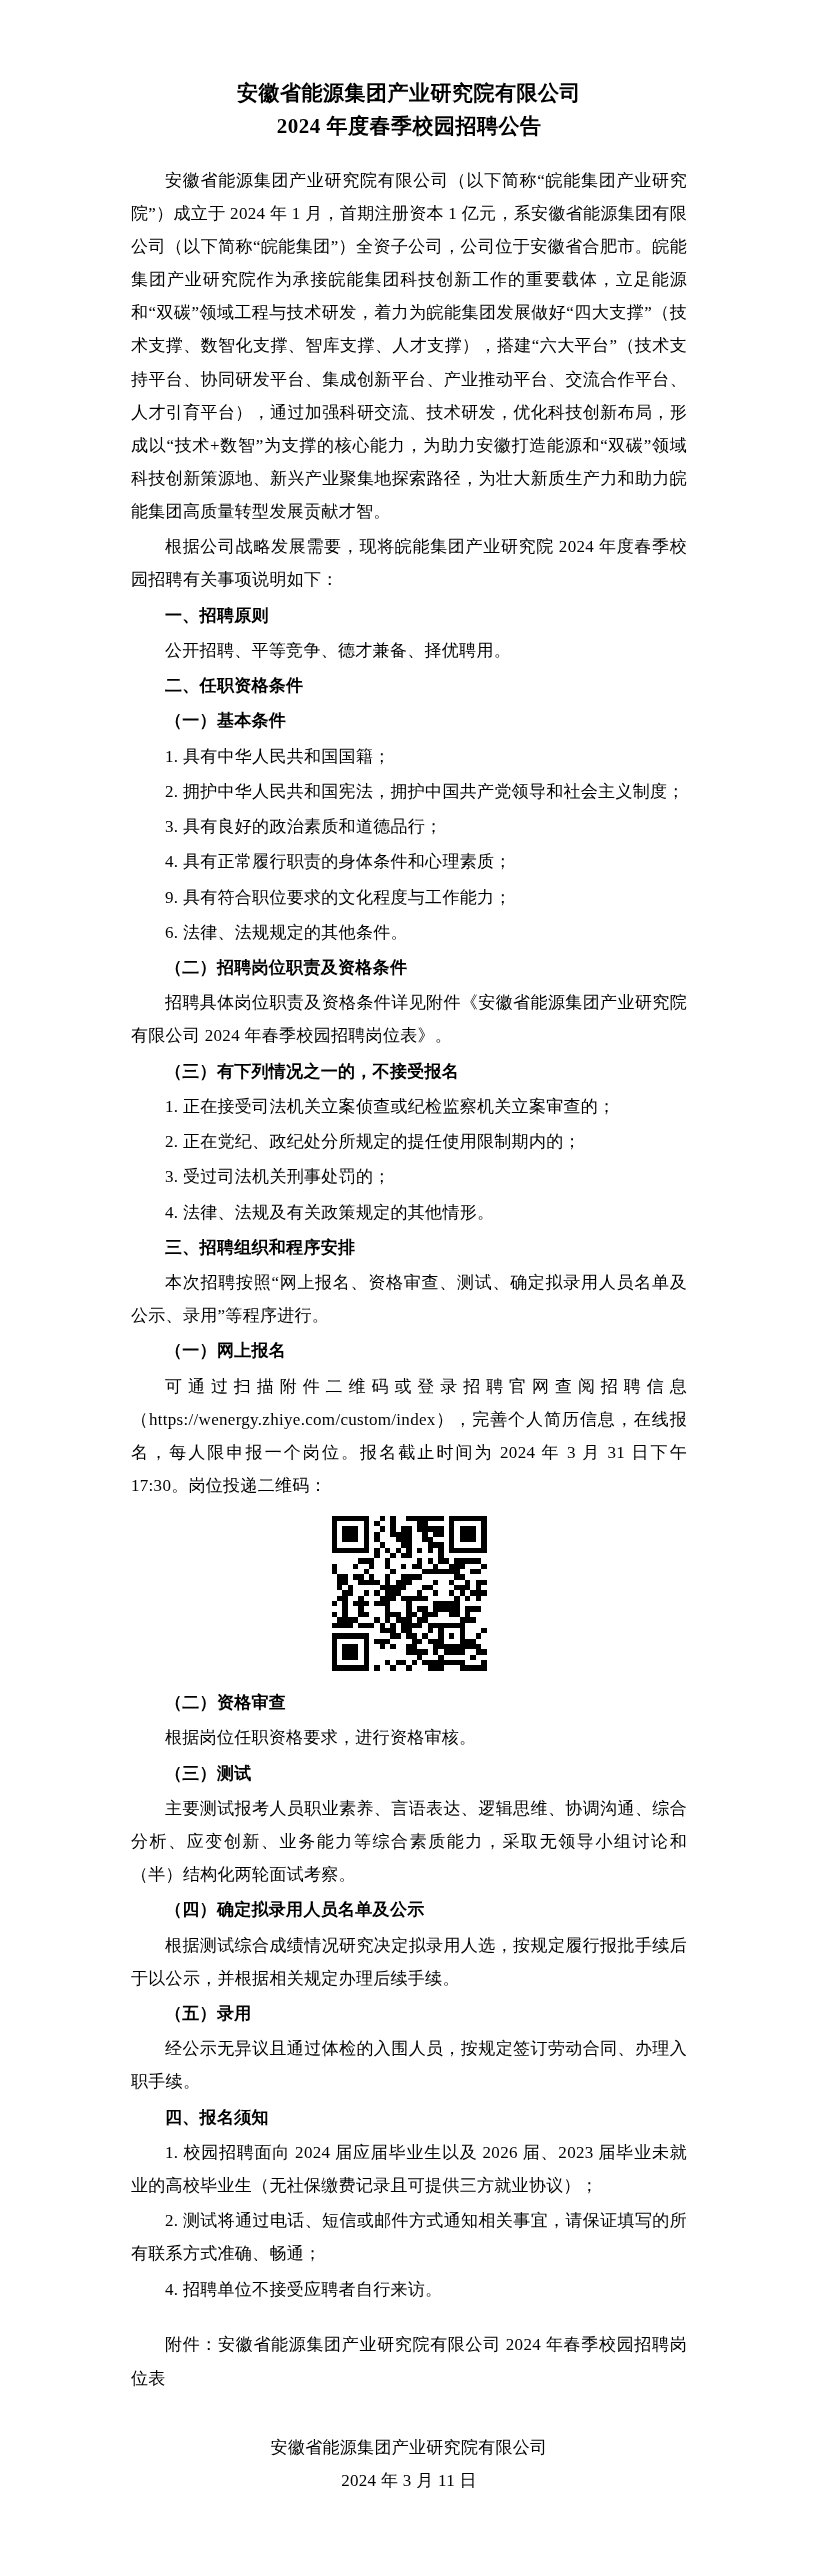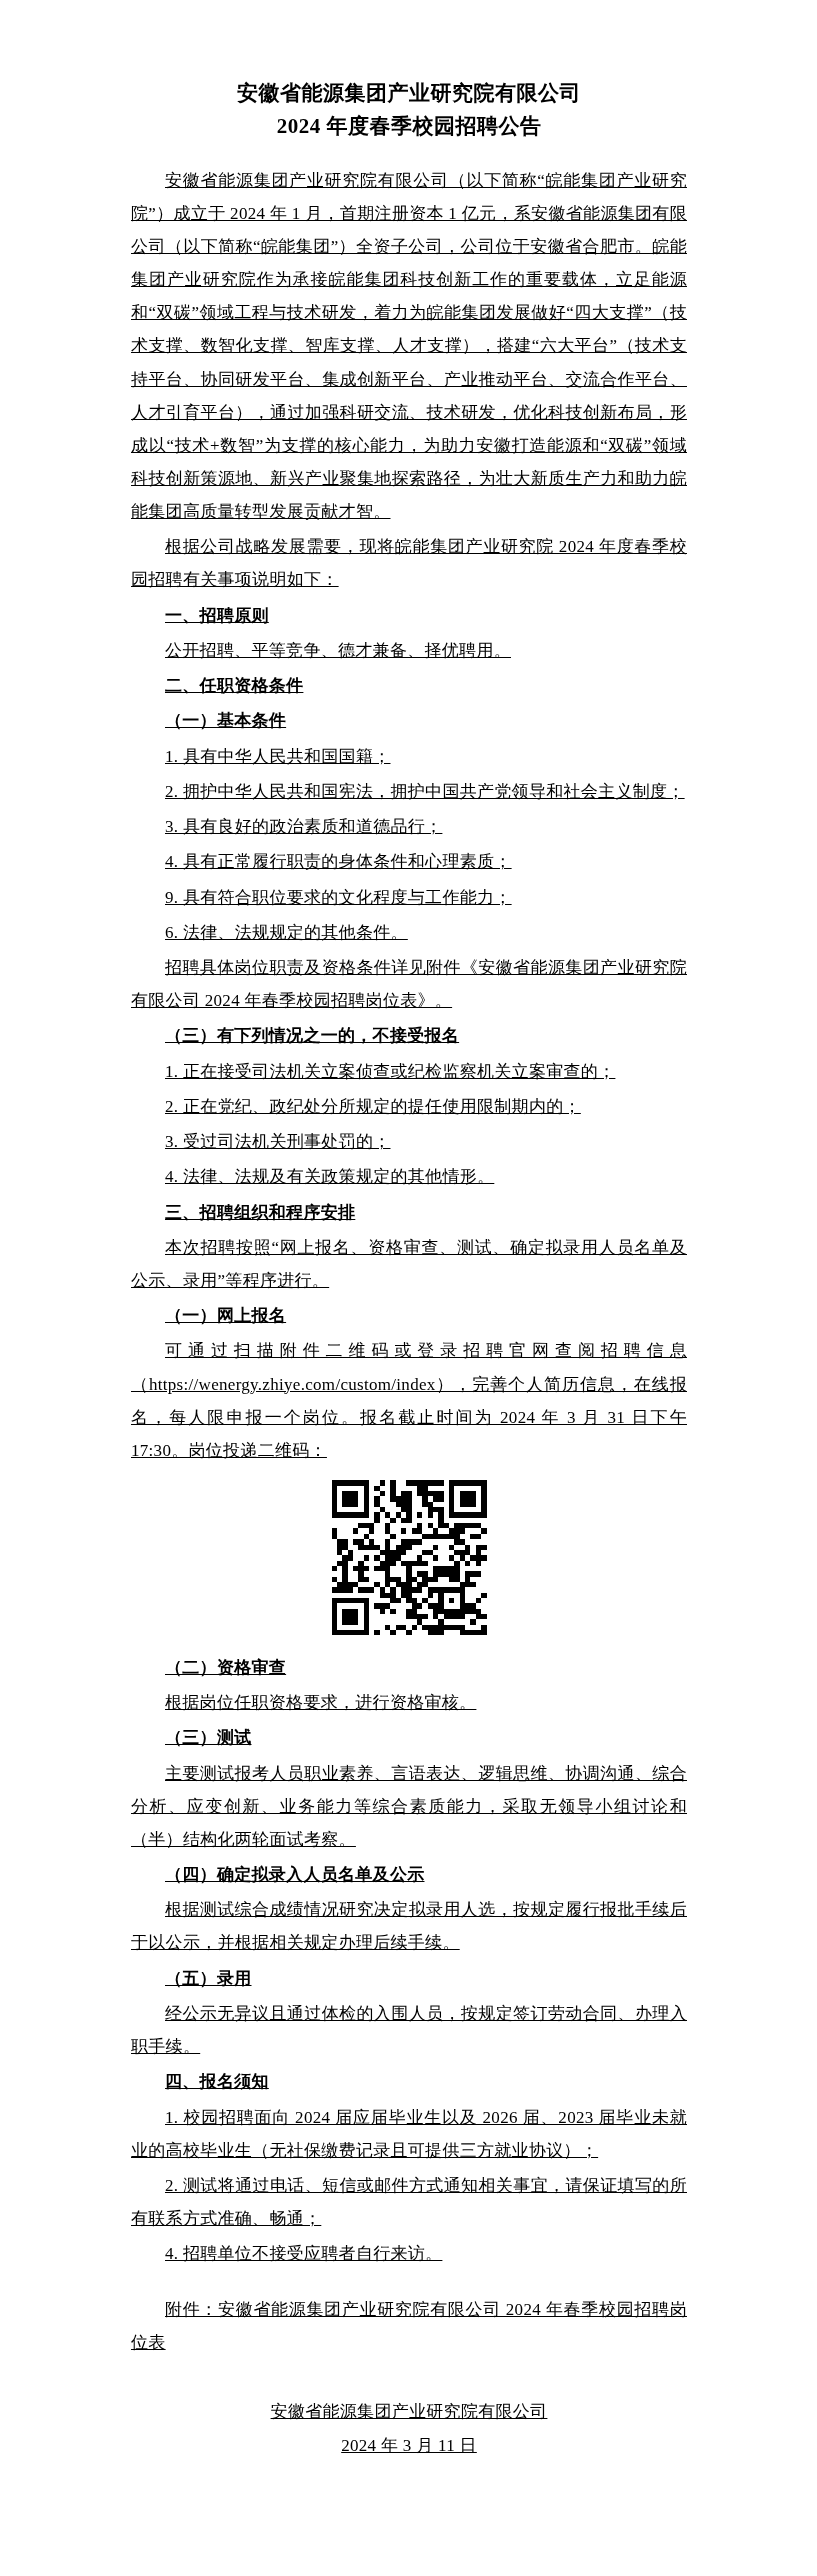--- a/index.html
+++ b/index.html
@@ -25,21 +25,20 @@
     font-size: 21px;
     line-height: 1.55;
     letter-spacing: 0.5px;
     margin: 0 0 4.1px 0;
   }
   .doc-title .line {
     display: block;
   }
   .body-block {
     margin-top: 21.6px;
-    text-decoration: underline;
   }
   p.para {
     font-size: 17px;
     line-height: 1.95;
     margin: 0 0 2.1px 0;
     text-align: justify;
     text-justify: inter-ideograph;
     text-indent: 2em;
     letter-spacing: 0.3px;
   }
@@ -117,20 +116,21 @@
     <p class="para">公开招聘、平等竞争、德才兼备、择优聘用。</p>
 
     <p class="section-head">二、任职资格条件</p>
     <p class="sub-head">（一）基本条件</p>
     <p class="para">1. 具有中华人民共和国国籍；</p>
     <p class="para">2. 拥护中华人民共和国宪法，拥护中国共产党领导和社会主义制度；</p>
     <p class="para">3. 具有良好的政治素质和道德品行；</p>
     <p class="para">4. 具有正常履行职责的身体条件和心理素质；</p>
     <p class="para">9. 具有符合职位要求的文化程度与工作能力；</p>
     <p class="para">6. 法律、法规规定的其他条件。</p>
+    <p class="sub-head">（二）招聘岗位职责及资格条件</p>
     <p class="para">招聘具体岗位职责及资格条件详见附件《安徽省能源集团产业研究院有限公司 2024 年春季校园招聘岗位表》。</p>
     <p class="sub-head">（三）有下列情况之一的，不接受报名</p>
     <p class="para">1. 正在接受司法机关立案侦查或纪检监察机关立案审查的；</p>
     <p class="para">2. 正在党纪、政纪处分所规定的提任使用限制期内的；</p>
     <p class="para">3. 受过司法机关刑事处罚的；</p>
     <p class="para">4. 法律、法规及有关政策规定的其他情形。</p>
 
     <p class="section-head">三、招聘组织和程序安排</p>
     <p class="para">本次招聘按照“网上报名、资格审查、测试、确定拟录用人员名单及公示、录用”等程序进行。</p>
     <p class="sub-head">（一）网上报名</p>
@@ -979,21 +979,21 @@
           <i style="grid-area: 29 / 27;"></i>
           <i style="grid-area: 29 / 28;"></i>
           <i style="grid-area: 29 / 29;"></i>
         </div>
     </div>
 
     <p class="sub-head">（二）资格审查</p>
     <p class="para">根据岗位任职资格要求，进行资格审核。</p>
     <p class="sub-head">（三）测试</p>
     <p class="para">主要测试报考人员职业素养、言语表达、逻辑思维、协调沟通、综合分析、应变创新、业务能力等综合素质能力，采取无领导小组讨论和（半）结构化两轮面试考察。</p>
-    <p class="sub-head">（四）确定拟录入人员名单及公示</p>
+    <p class="sub-head">（四）确定拟录用人员名单及公示</p>
     <p class="para">根据测试综合成绩情况研究决定拟录用人选，按规定履行报批手续后于以公示，并根据相关规定办理后续手续。</p>
     <p class="sub-head">（五）录用</p>
     <p class="para">经公示无异议且通过体检的入围人员，按规定签订劳动合同、办理入职手续。</p>
 
     <p class="section-head">四、报名须知</p>
     <p class="para">1. 校园招聘面向 2024 届应届毕业生以及 2026 届、2023 届毕业未就业的高校毕业生（无社保缴费记录且可提供三方就业协议）；</p>
     <p class="para">2. 测试将通过电话、短信或邮件方式通知相关事宜，请保证填写的所有联系方式准确、畅通；</p>
     <p class="para">4. 招聘单位不接受应聘者自行来访。</p>
 
     <div class="spacer"></div>

